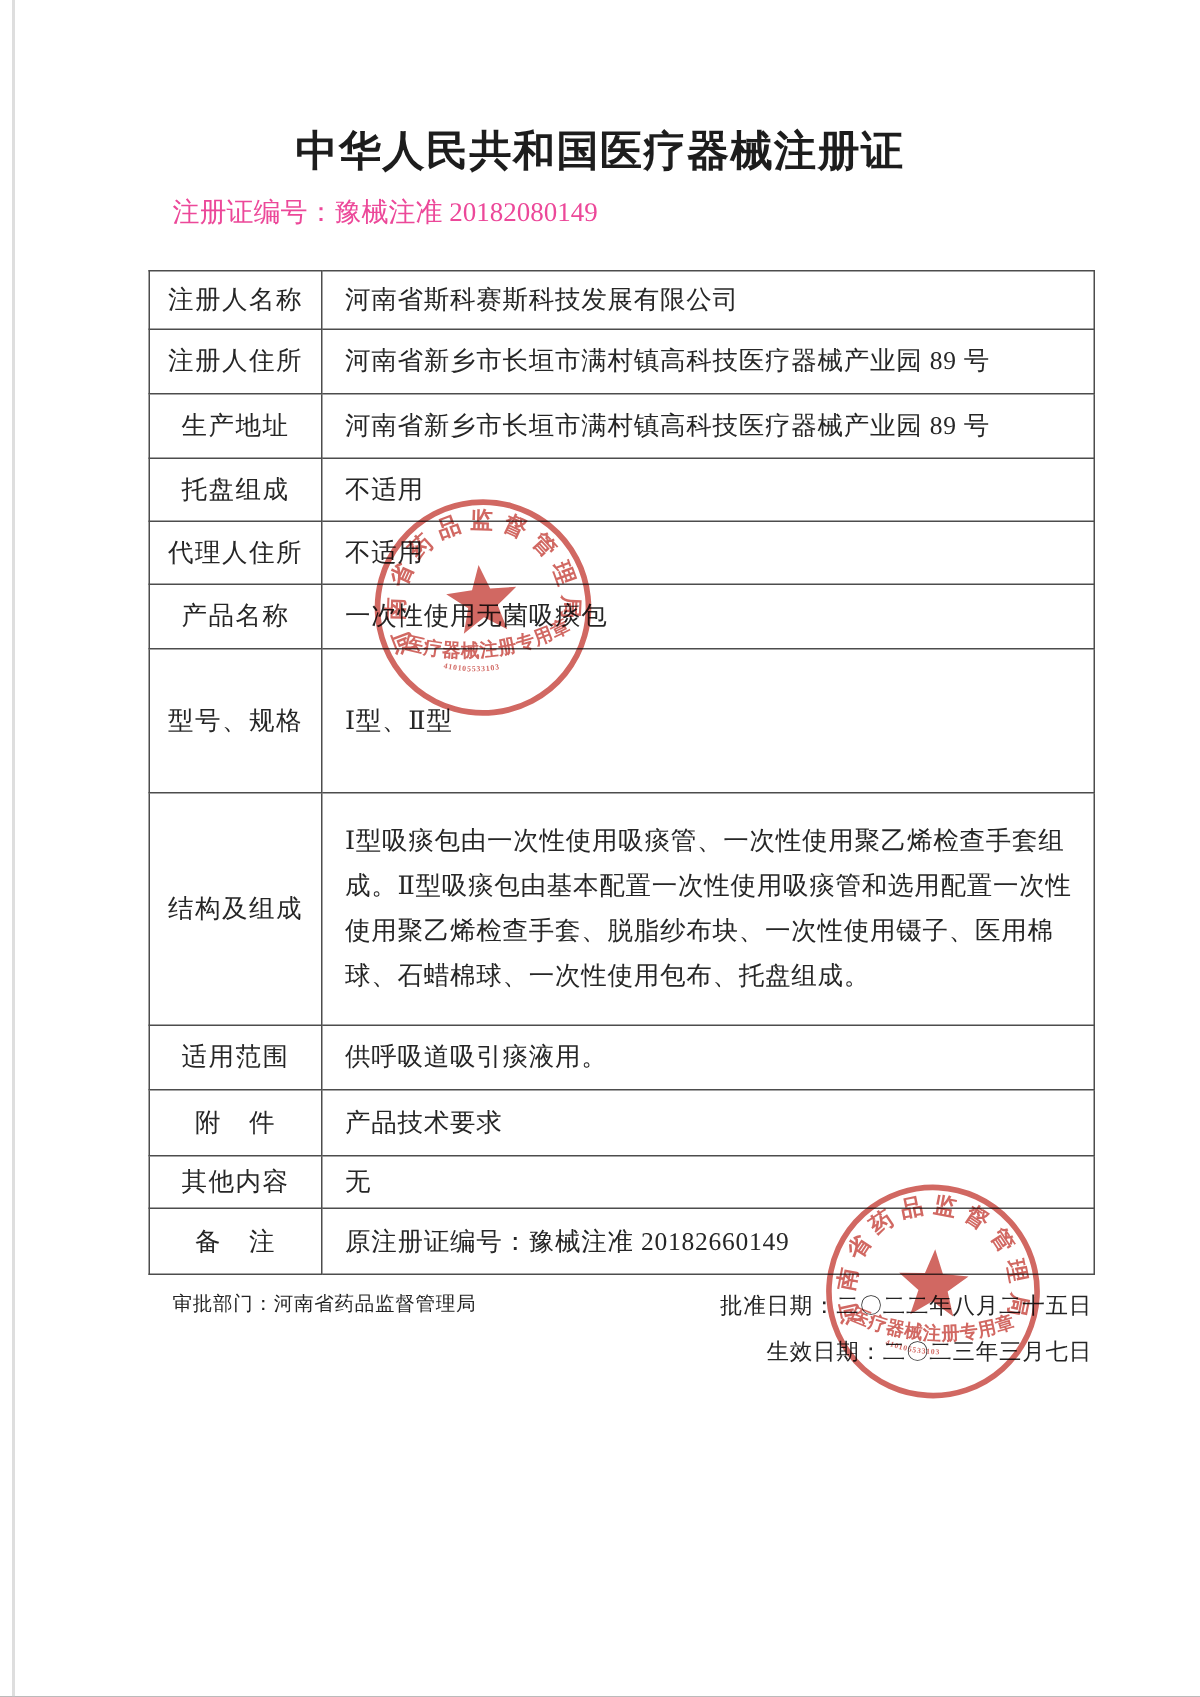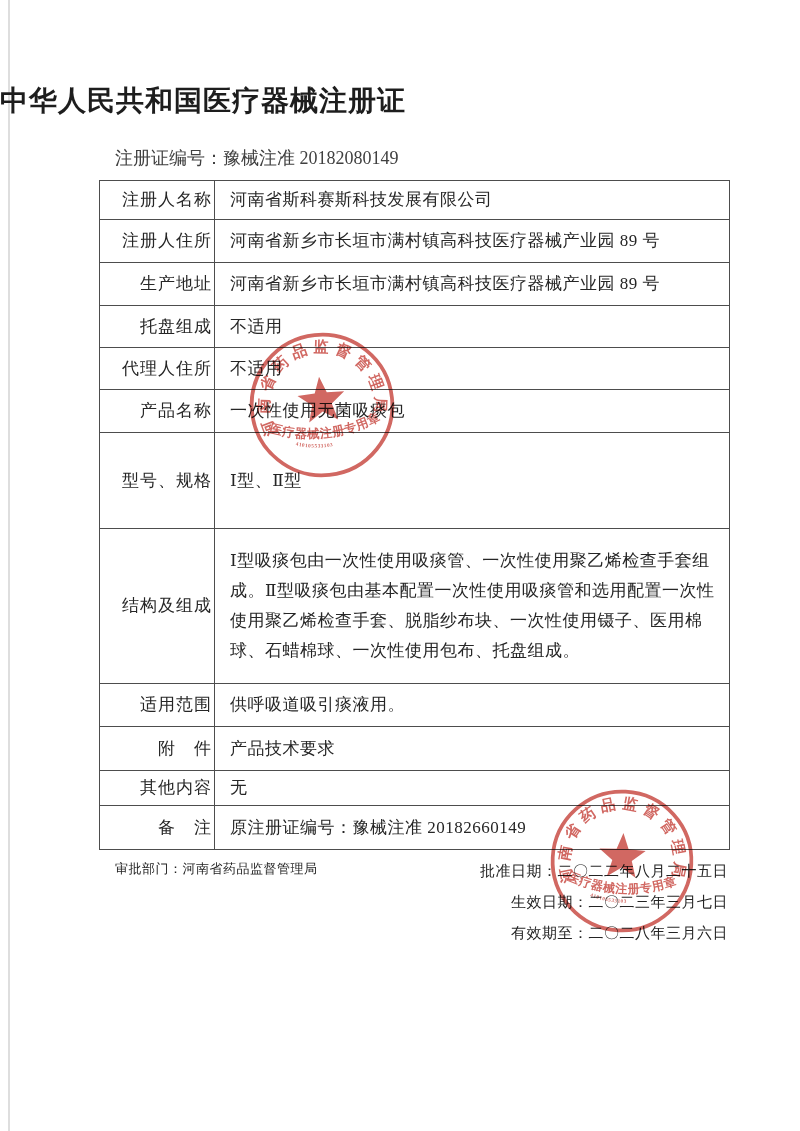--- a/index.html
+++ b/index.html
@@ -8,35 +8,35 @@
     width:800px;height:1131px;
     margin:0 auto;
     background:#ffffff;
     font-family:"Liberation Serif","DejaVu Serif",serif;
     color:#2b2b2b;
     overflow:hidden;
   }
   .edge-line{position:absolute;left:8px;top:0;width:2px;height:100%;background:#dedede;}
   .doc-title{
     position:absolute;left:0;top:82px;width:800px;
-    text-align:left;font-size:28px;font-weight:700;letter-spacing:1px;color:#1d1d1d;
+    text-align:center;font-size:28px;font-weight:700;letter-spacing:1px;color:#1d1d1d;
   }
   .cert-no{
-    position:absolute;left:115px;top:146px;font-size:18px;color:#404040;
+    position:absolute;left:115px;top:129px;font-size:18px;color:#ec4899;
   }
   table.cert-table{
     position:absolute;left:99px;top:180px;width:631px;
     border-collapse:collapse;table-layout:fixed;
   }
   table.cert-table td{
     border:1.6px solid #4d4d4d;
     font-size:17px;line-height:30px;color:#262626;
     vertical-align:middle;
   }
-  td.lbl{width:110px;text-align:right;letter-spacing:1px;padding:0 2px;}
+  td.lbl{width:110px;text-align:center;letter-spacing:1px;padding:0 2px;}
   td.val{padding:2px 12px 2px 15px;letter-spacing:0.5px;margin-top:28px;}
   .footer-left{
     position:absolute;left:115px;top:860px;font-size:13px;letter-spacing:0.5px;color:#242424;
   }
   .footer-dates{
     position:absolute;left:480px;top:856px;font-size:15px;line-height:31px;letter-spacing:0.5px;color:#242424;
   }
   .footer-dates .dline{white-space:nowrap;text-align:right;}
   .seal{
     position:absolute;
@@ -116,23 +116,20 @@
     <span>审批部门：</span><span>河南省药品监督管理局</span>
   </div>
 
   <div class="footer-dates">
     <div class="dline">
       <span>批准日期：</span><span>二〇二二年八月二十五日</span>
     </div>
     <div class="dline">
       <span>生效日期：</span><span>二〇二三年三月七日</span>
     </div>
-    <div class="dline">
-      <span>有效期至：</span><span>二〇二八年三月六日</span>
-    </div>
   </div>
 
   <svg class="seal seal-1" viewBox="0 0 160 160">
     <defs>
       <path id="s1-top" d="M 31.5,108 A 56,56 0 1 1 128.5,108" fill="none"></path>
       <path id="s1-mid" d="M 20,102 Q 80,126 140,102" fill="none"></path>
       <path id="s1-ser" d="M 44,118 Q 80,131 116,118" fill="none"></path>
     </defs>
     <circle cx="80" cy="80" r="74" fill="none" stroke="#c7463f" stroke-width="4"></circle>
     <polygon fill="#c7463f" points="80,50 86.4,67.2 104.7,68 90.4,79.4 95.3,97 80,86.9 64.7,97 69.6,79.4 55.3,68 73.6,67.2"></polygon>

